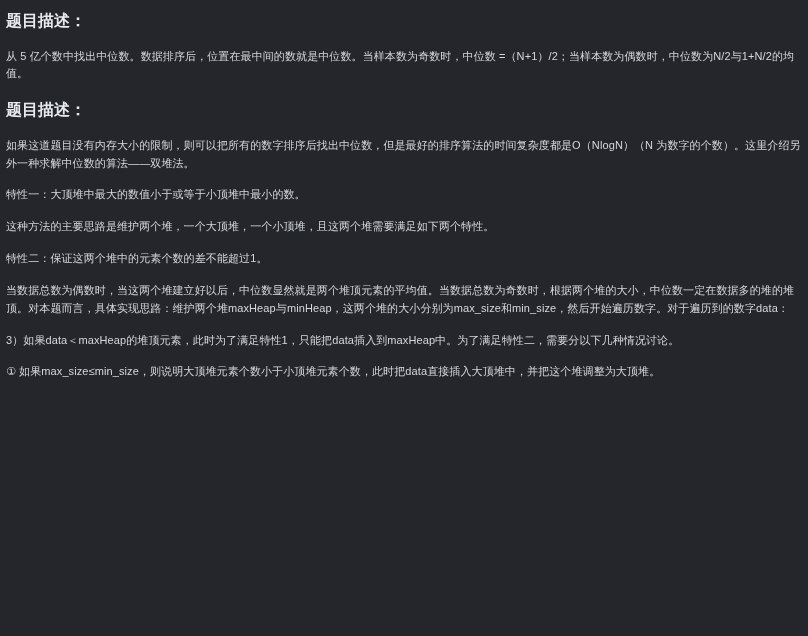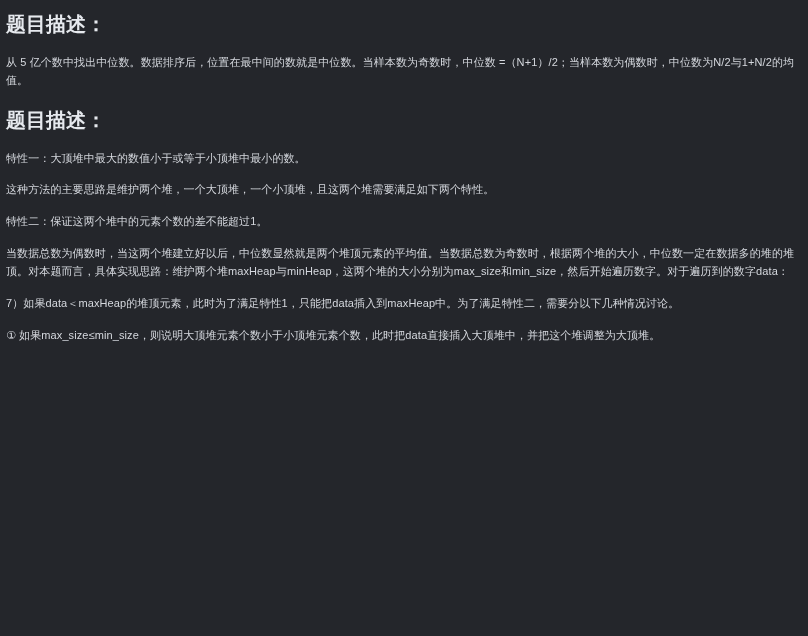--- a/index.html
+++ b/index.html
@@ -22,47 +22,48 @@
     background: #24262b;
   }
   .block {
     margin: 0 0 14px 0;
     line-height: 1.62;
     font-size: 11px;
     letter-spacing: 0.1px;
   }
   .heading {
     font-weight: bold;
-    font-size: 20px;
+    font-size: 16px;
     color: #e6e9ee;
     margin: 0 0 14px 0;
     line-height: 1.6;
   }
   .para {
     color: #d5d8de;
   }
 </style>
 </head>
 <body>
 
 <div class="page">
 
   <p class="heading">题目描述：</p>
 
   <p class="block para">从 5 亿个数中找出中位数。数据排序后，位置在最中间的数就是中位数。当样本数为奇数时，中位数 =（N+1）/2；当样本数为偶数时，中位数为N/2与1+N/2的均值。</p>
 
   <p class="heading">题目描述：</p>
 
+  <p class="block para">如果这道题目没有内存大小的限制，则可以把所有的数字排序后找出中位数，但是最好的排序算法的时间复杂度都是O（NlogN）（N 为数字的个数）。这里介绍另外一种求解中位数的算法——双堆法。</p>
 
 
   <p class="block para">特性一：大顶堆中最大的数值小于或等于小顶堆中最小的数。</p>
 
   <p class="block para">这种方法的主要思路是维护两个堆，一个大顶堆，一个小顶堆，且这两个堆需要满足如下两个特性。</p>
 
   <p class="block para">特性二：保证这两个堆中的元素个数的差不能超过1。</p>
 
   <p class="block para">当数据总数为偶数时，当这两个堆建立好以后，中位数显然就是两个堆顶元素的平均值。当数据总数为奇数时，根据两个堆的大小，中位数一定在数据多的堆的堆顶。对本题而言，具体实现思路：维护两个堆maxHeap与minHeap，这两个堆的大小分别为max_size和min_size，然后开始遍历数字。对于遍历到的数字data：</p>
 
-  <p class="block para">7）如果data＜maxHeap的堆顶元素，此时为了满足特性1，只能把data插入到maxHeap中。为了满足特性二，需要分以下几种情况讨论。</p>
+  <p class="block para">3）如果data＜maxHeap的堆顶元素，此时为了满足特性1，只能把data插入到maxHeap中。为了满足特性二，需要分以下几种情况讨论。</p>
 
   <p class="block para">① 如果max_size≤min_size，则说明大顶堆元素个数小于小顶堆元素个数，此时把data直接插入大顶堆中，并把这个堆调整为大顶堆。</p>
 
 </div>
 
 </body></html>

